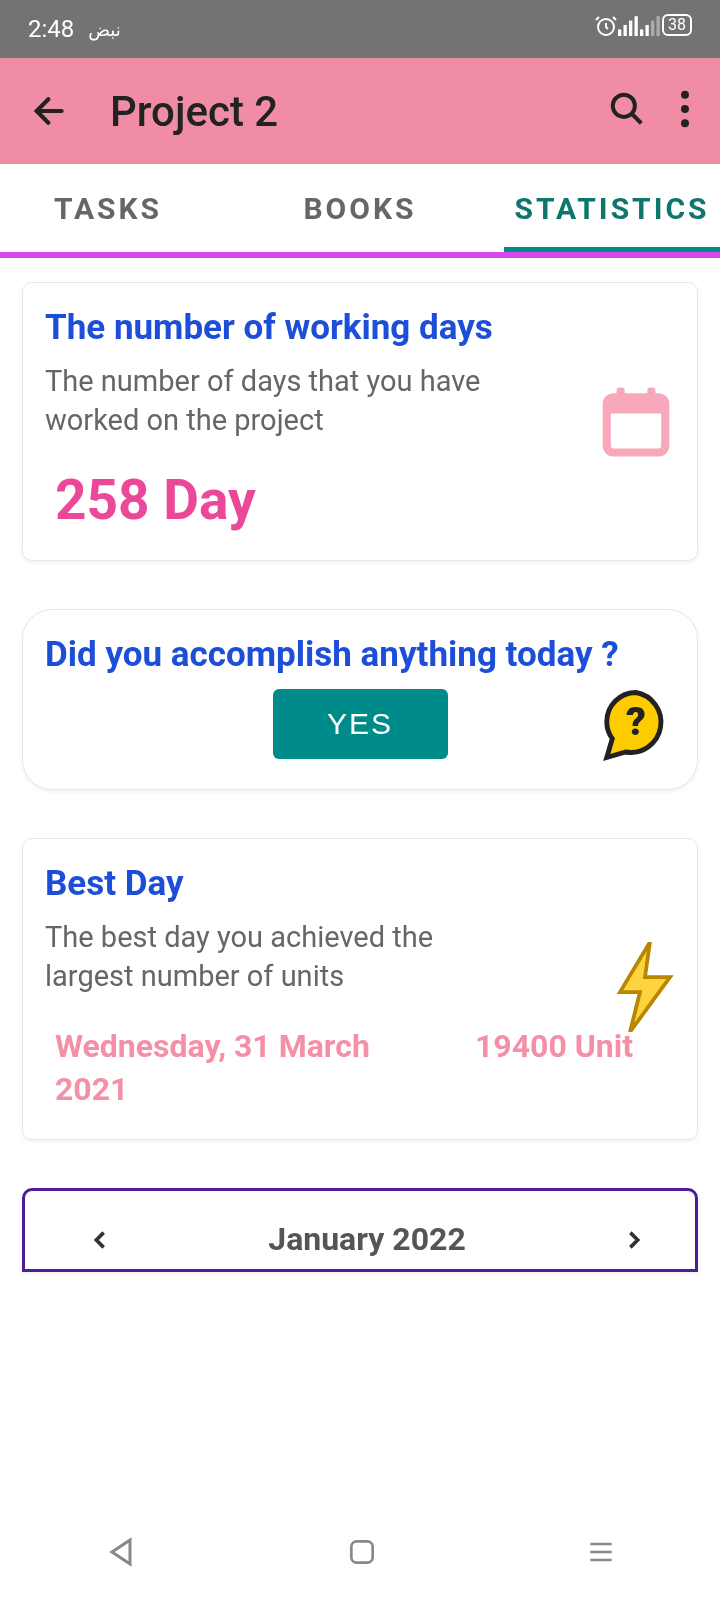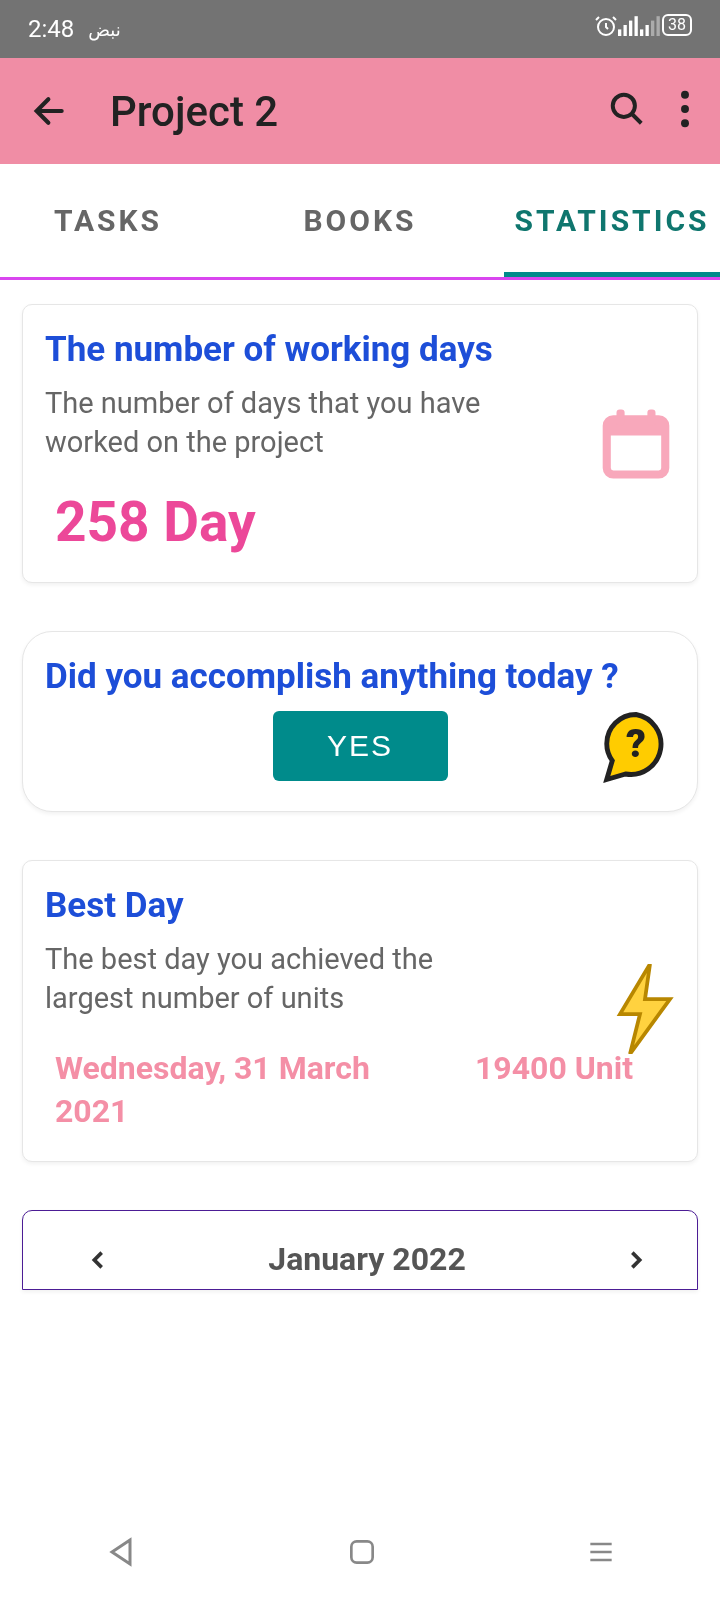--- a/index.html
+++ b/index.html
@@ -40,24 +40,24 @@
   .appbar .back { width: 60px; display:flex; justify-content:center;}
   .appbar .title {
     flex: 1;
     padding-left: 30px;
     font-size: 42px;
     color: #222;
     font-weight: 500;
   }
   .appbar .actions { display:flex; gap: 34px; padding-right: 10px;}
   .tabs {
-    height: 116px;
+    height: 94px;
     background: #fff;
     display: flex;
-    border-bottom: 3px solid #d946ef;
+    border-bottom: 6px solid #d946ef;
     gap: 36px;
   }
   .tab {
     flex: 1;
     display:flex;
     align-items:center;
     justify-content:center;
     font-size: 30px;
     font-weight: 700;
     letter-spacing: 3px;
@@ -138,21 +138,21 @@
     flex:1;
   }
   .best-units {
     font-size:32px;
     font-weight:700;
     color:#F48FA6;
     line-height:1.35;
     width: 200px;
   }
   .month-nav {
-    border:1px solid #4c1d95;
+    border:3px solid #4c1d95;
     border-radius:10px 10px 0 0;
     padding: 28px 50px 10px 64px;
     display:flex;
     align-items:center;
     justify-content:space-between;
     box-shadow: 0 2px 4px rgba(0,0,0,0.06);
   }
   .month-nav .chev { font-size:34px; color:#333; font-weight:700;}
   .month-label {
     font-size:32px;

